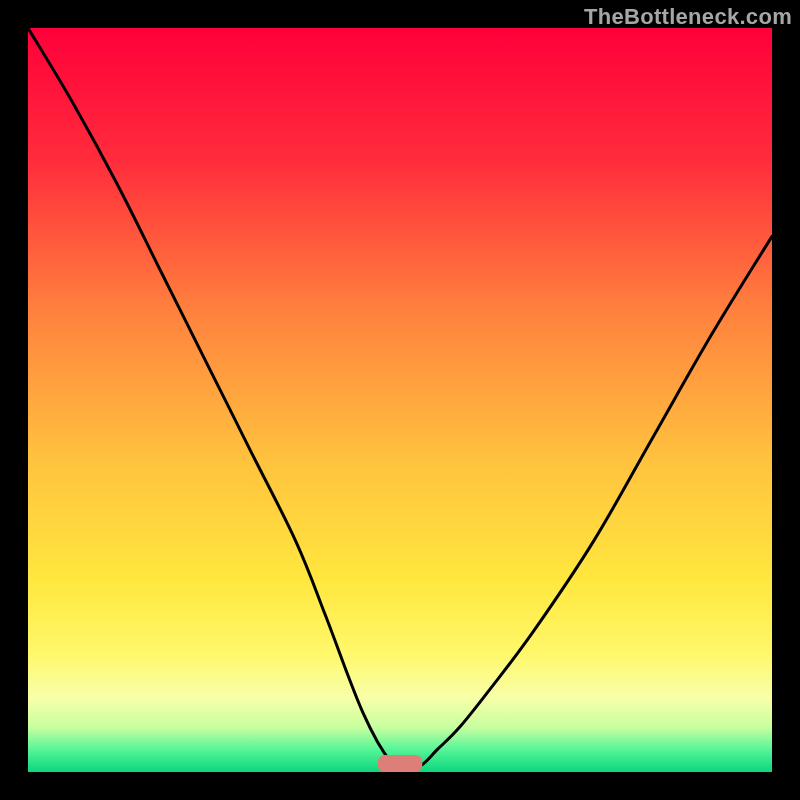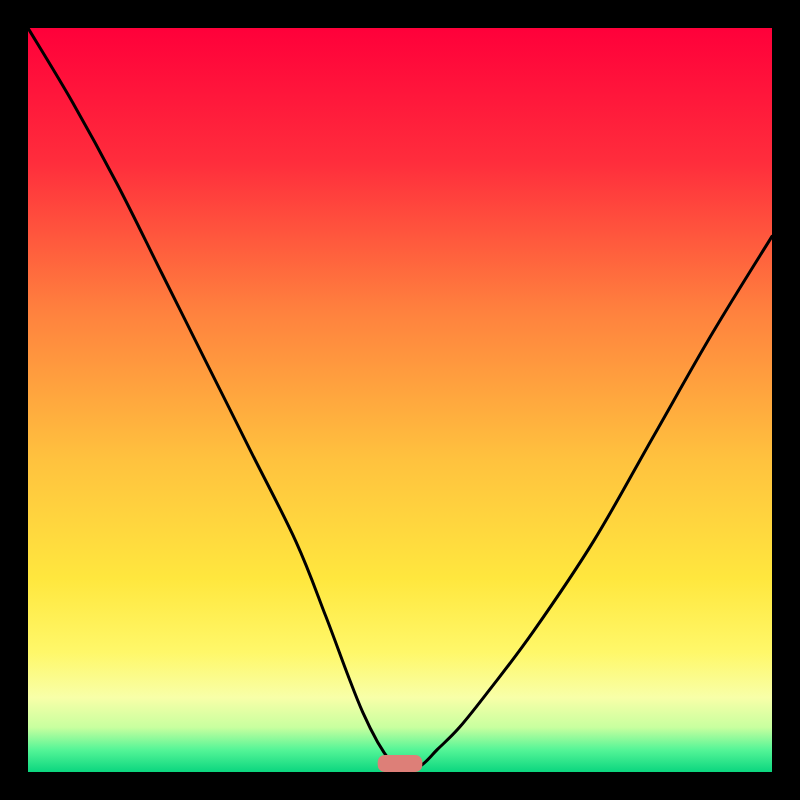--- a/index.html
+++ b/index.html
@@ -31,20 +31,21 @@
     left: 0;
     top: 0;
     width: 800px;
     height: 800px;
   }
 </style>
 </head>
 <body>
 
 <div class="container">
+  <div class="watermark">TheBottleneck.com</div>
   <svg class="chart" viewBox="0 0 800 800" preserveAspectRatio="none">
     <defs>
       <linearGradient id="bg-gradient" x1="0" y1="0" x2="0" y2="1">
           <stop offset="0" stop-color="#ff003a"></stop>
           <stop offset="0.18" stop-color="#ff2d3c"></stop>
           <stop offset="0.38" stop-color="#ff813e"></stop>
           <stop offset="0.58" stop-color="#ffc23e"></stop>
           <stop offset="0.74" stop-color="#ffe73e"></stop>
           <stop offset="0.84" stop-color="#fff86a"></stop>
           <stop offset="0.9" stop-color="#f8ffa8"></stop>

